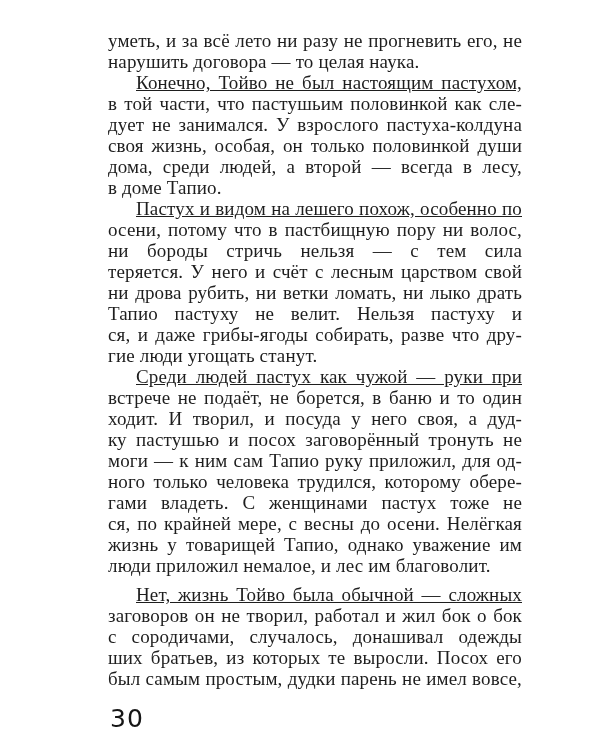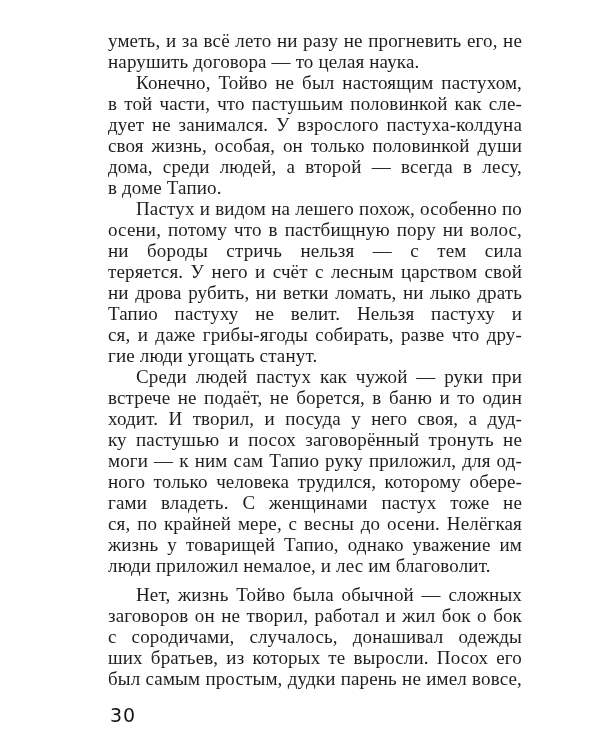--- a/index.html
+++ b/index.html
@@ -50,27 +50,28 @@
     height: 0;
   }
   .line.para-end {
     text-align-last: left;
   }
   .line.para-end::after {
     content: none;
   }
   .line.indent {
     text-indent: 28px;
+    text-decoration: underline;
   }
   .folio {
     position: absolute;
     left: 110px;
     top: 704px;
     font-family: "DejaVu Sans", sans-serif;
-    font-size: 19px;
+    font-size: 25px;
     letter-spacing: 1px;
     color: #161616;
   }
 </style>
 </head>
 <body>
 
 <div class="book-page">
   <div class="text-block">
       <div class="paragraph">

